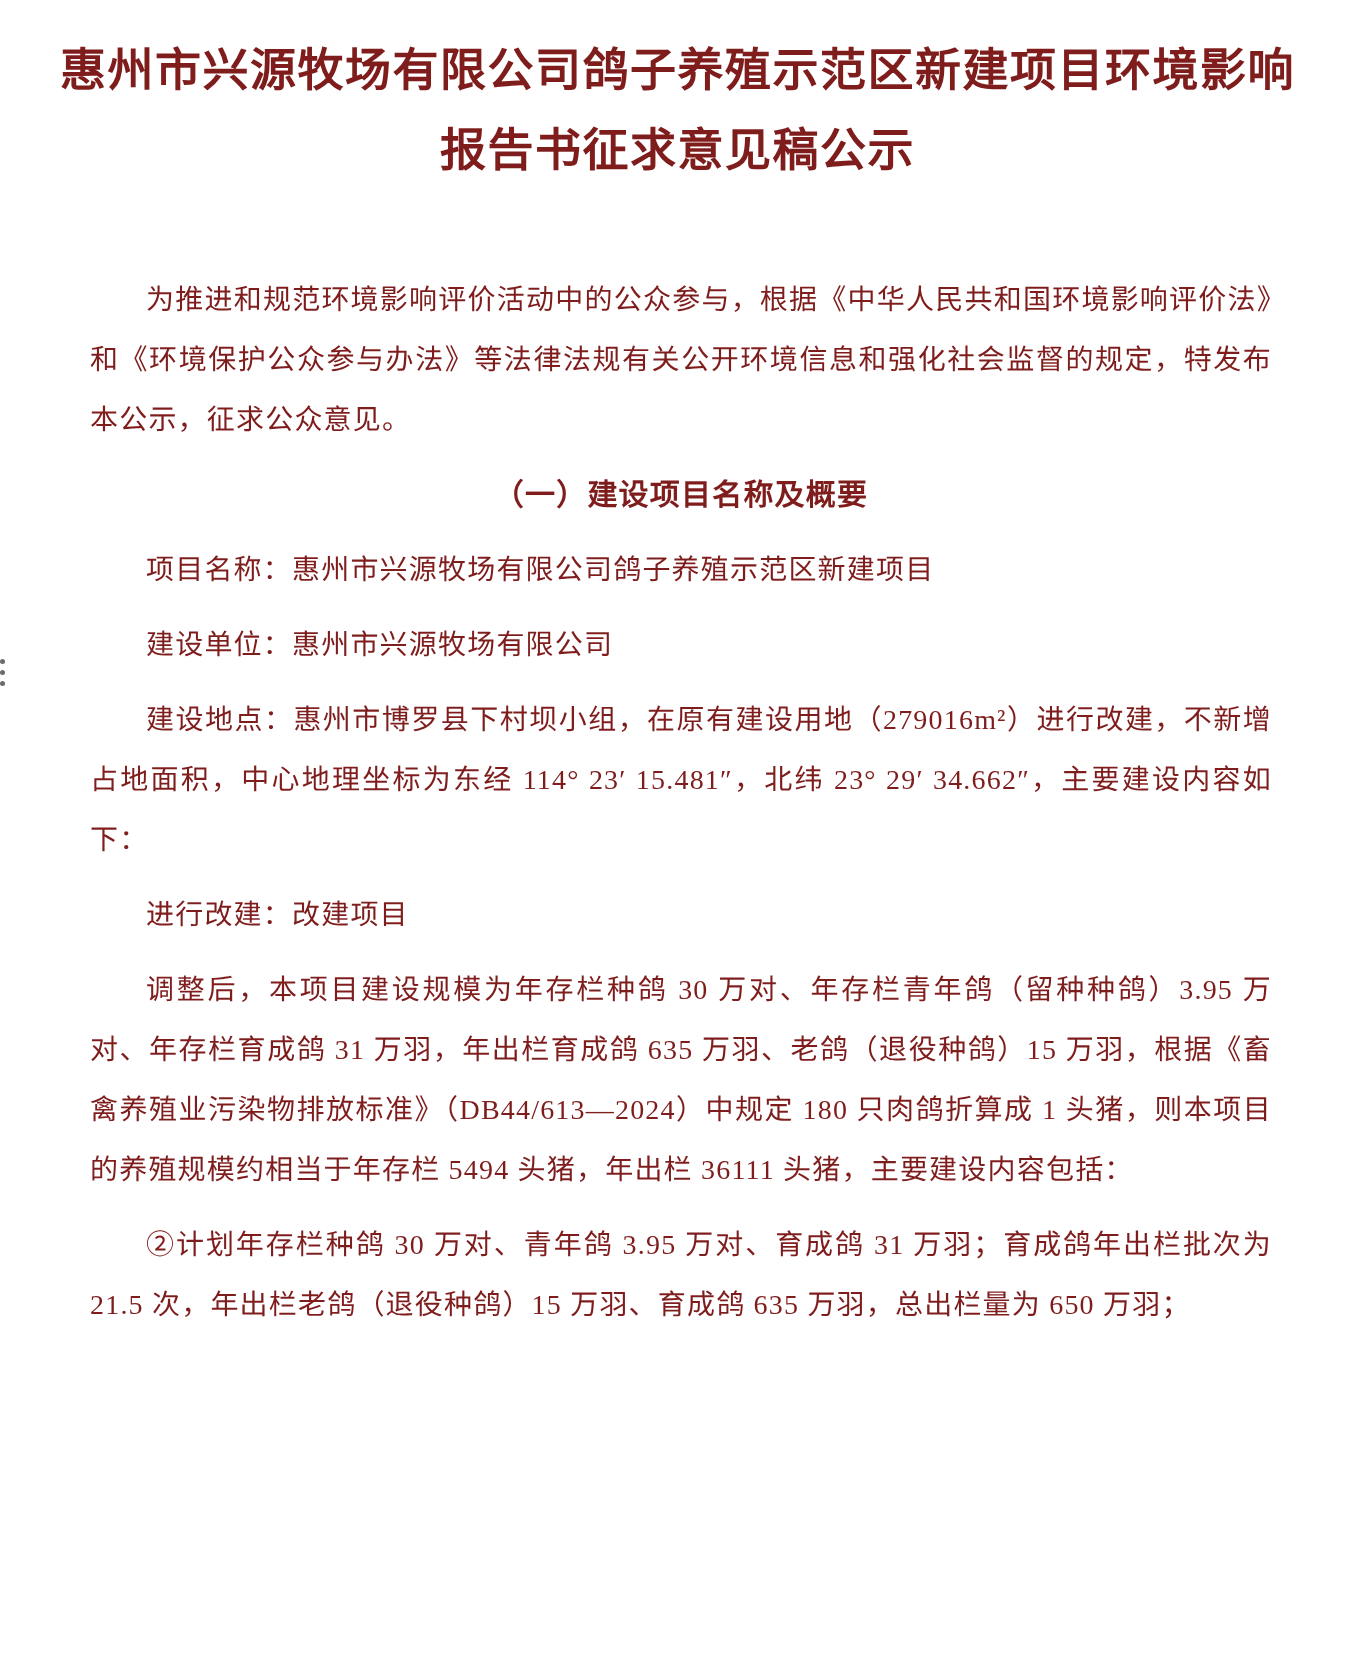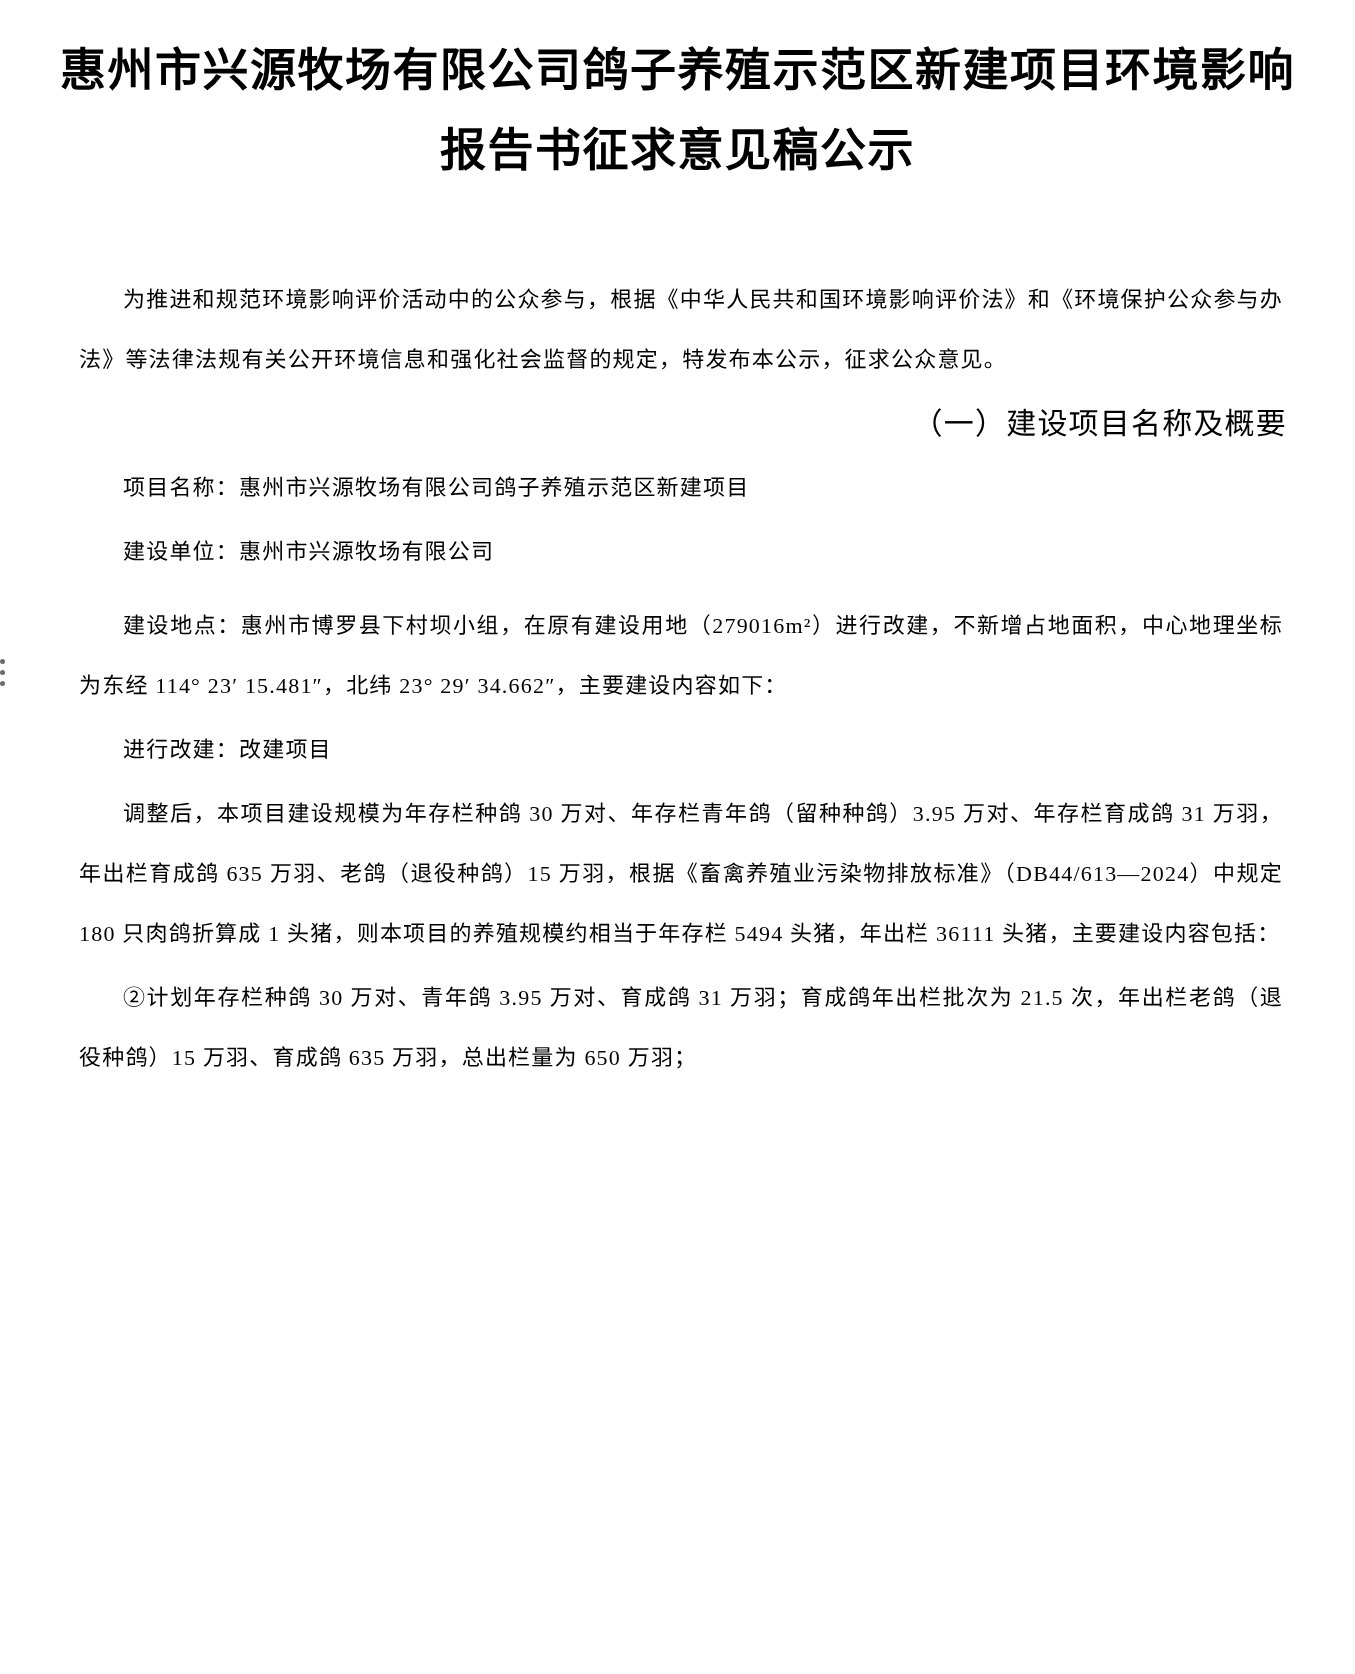--- a/index.html
+++ b/index.html
@@ -5,21 +5,21 @@
   html, body {
     margin: 0;
     padding: 0;
     background: #ffffff;
   }
   .page {
     position: relative;
     width: 1355px;
     height: 1674px;
     background: #ffffff;
-    color: #000000;
+    color: #7f1d1d;
     overflow: hidden;
     font-family: "Liberation Serif", "DejaVu Serif", serif;
   }
   .content {
     padding-left: 75px;
     padding-right: 68px;
   }
   .doc-title {
     margin: 30px 30px 0 30px;
     font-family: "Liberation Sans", "DejaVu Sans", sans-serif;
@@ -27,35 +27,35 @@
     font-size: 46px;
     line-height: 80px;
     letter-spacing: 1.5px;
     text-align: center;
   }
   .doc-title .title-line {
     display: block;
     white-space: nowrap;
   }
   .para {
-    margin: 4px;
-    font-size: 22px;
+    margin: 15px;
+    font-size: 28px;
     line-height: 60px;
     letter-spacing: 1.2px;
     text-align: justify;
     text-justify: inter-ideograph;
   }
   .indent { text-indent: 2em; }
   .section-heading {
     margin: 0;
     font-size: 30px;
     line-height: 60px;
     letter-spacing: 1.2px;
-    font-weight: 400;
-    text-align: right;
+    font-weight: 700;
+    text-align: center;
   }
   .mt-intro   { margin-top: 80px; }
   .mt-loc     { margin-top: 14px; }
   .mt-over    { margin-top: 8px;  }
   .mt-item1   { margin-top: 10px; }
   .mt-item    { margin-top: 3px;  }
   .side-dots {
     position: absolute;
     left: 0px;
     top: 659px;

